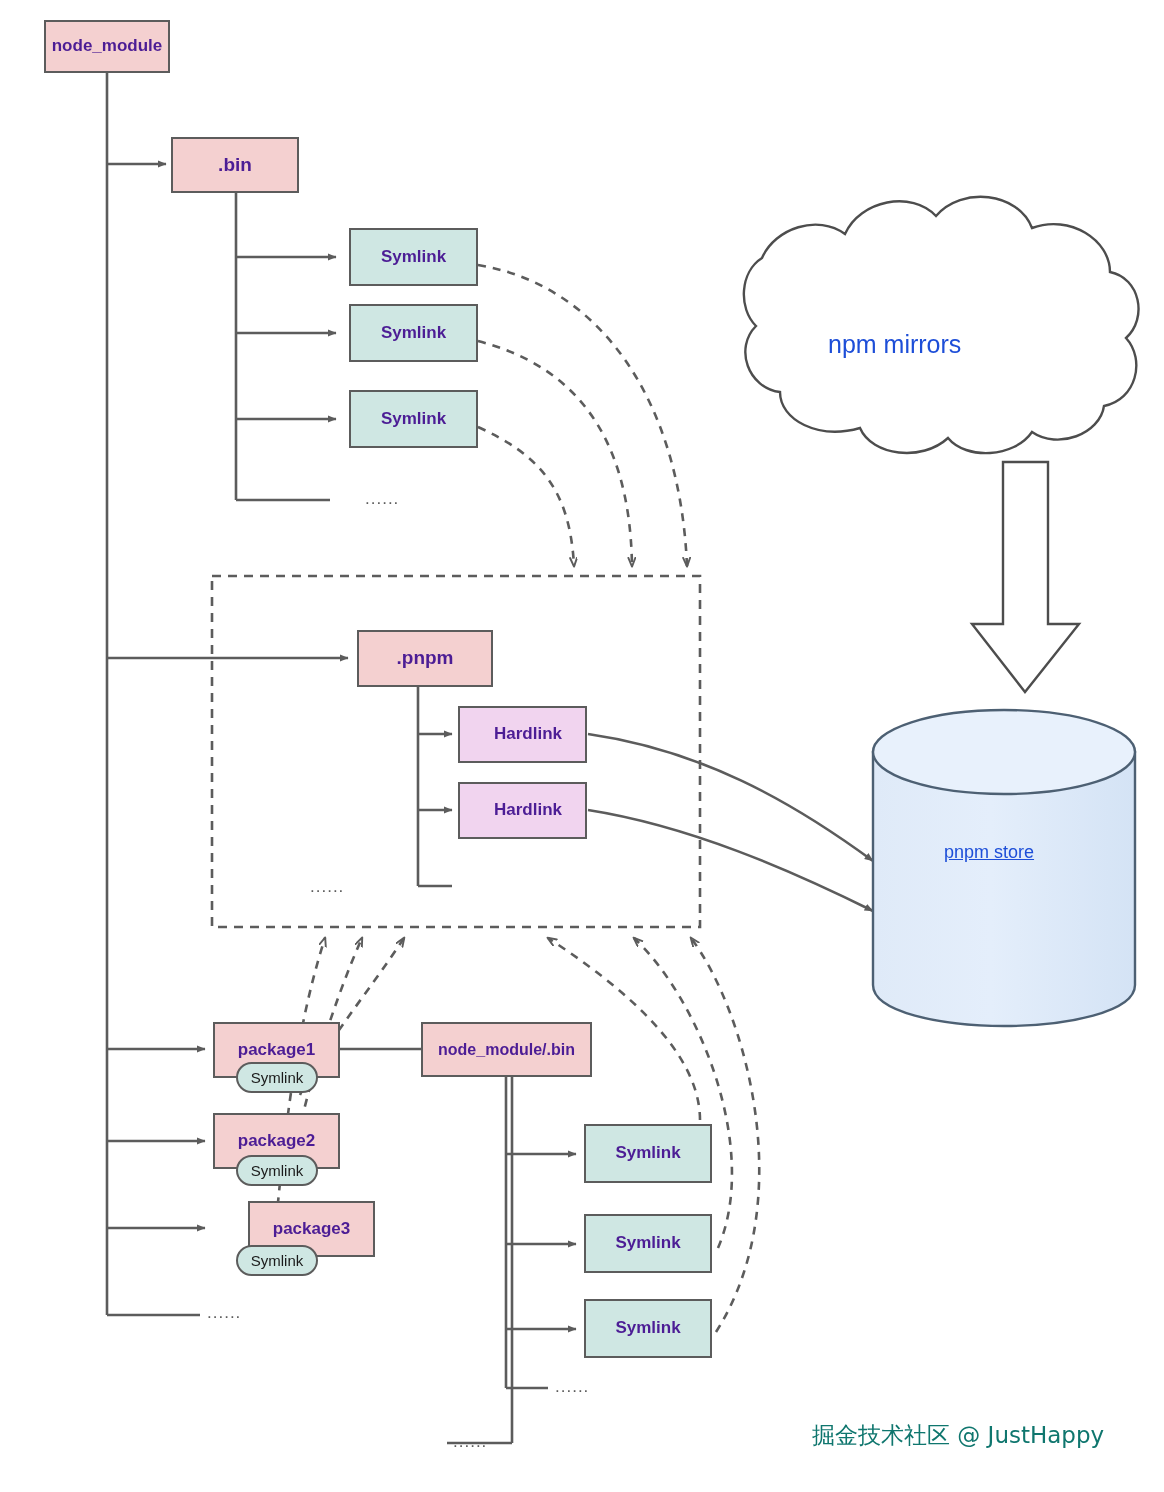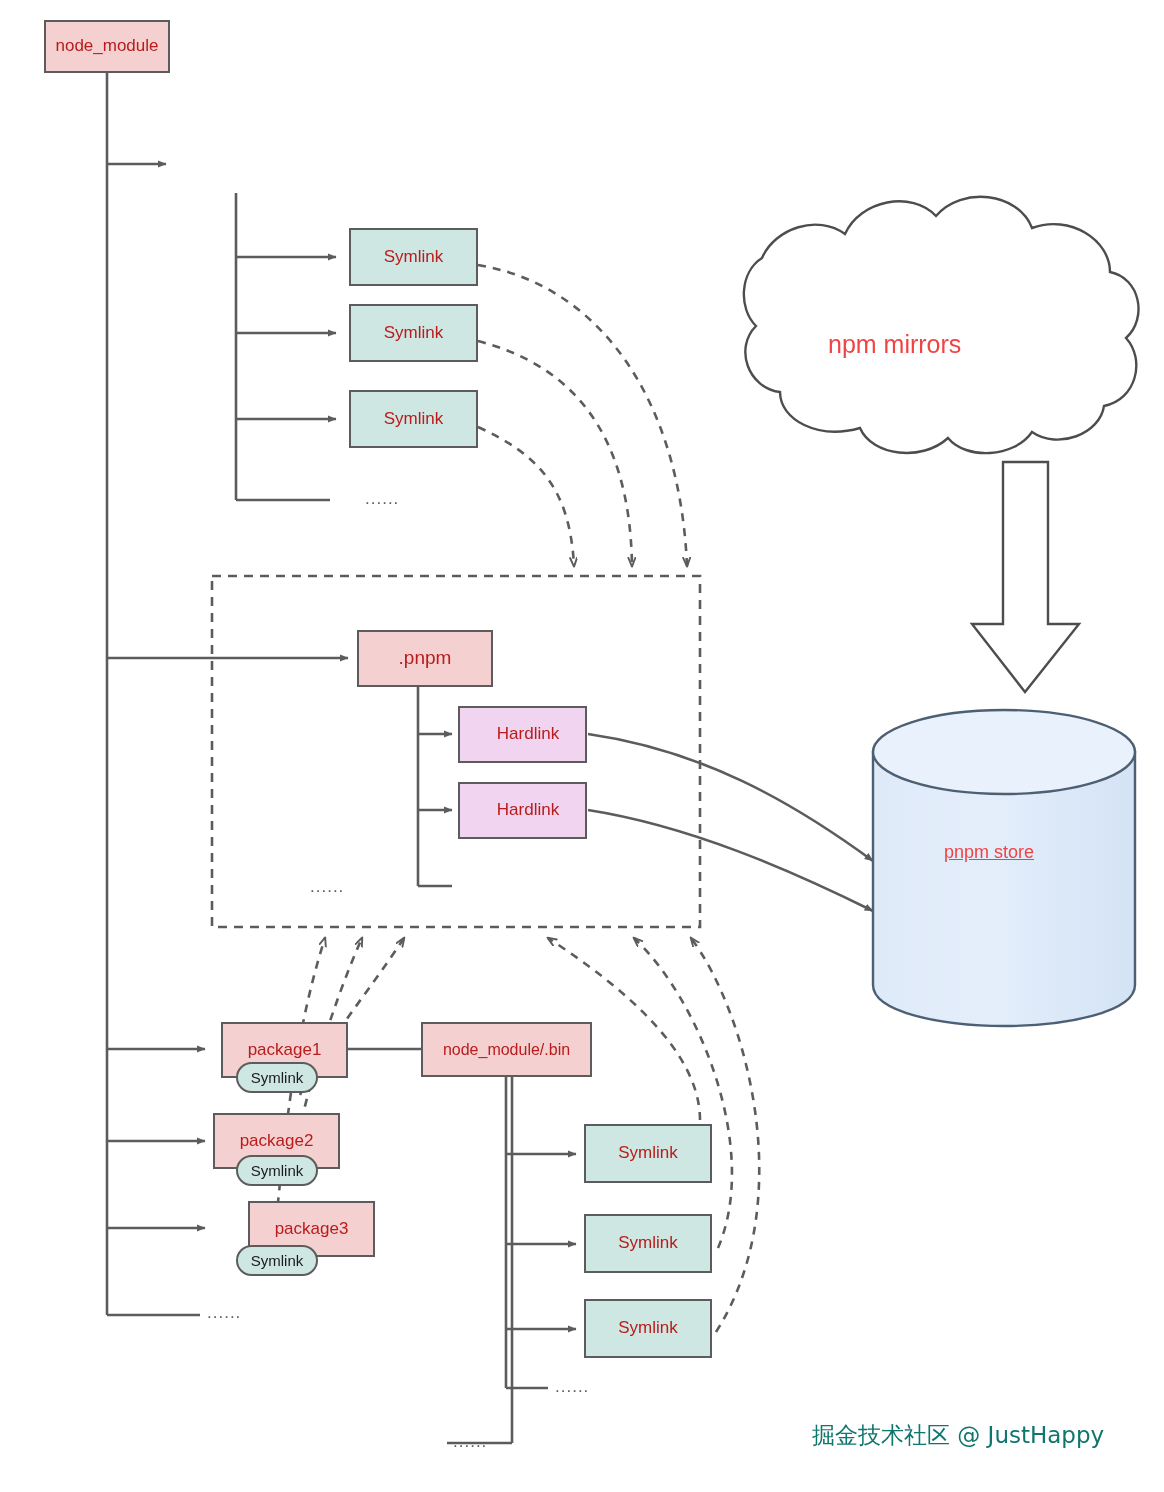--- a/index.html
+++ b/index.html
@@ -20,23 +20,24 @@
     width:1164px;height:1492px;
     pointer-events:none;
   }
   .node{
     position:absolute;
     box-sizing:border-box;
     display:flex;
     align-items:center;
     justify-content:center;
     border:2.5px solid #5c5c5c;
-    color:#b91c1c;
+    color:#4c1d95;
     text-align:right;
     line-height:1.1;
+    font-weight:bold;
   }
   .node.pink{background:#f4d0d0;}
   .node.teal{background:#cfe7e3;}
   .node.purple{background:#f1d4ef;padding-left:11px;}
   .pill{
     position:absolute;
     box-sizing:border-box;
     display:flex;
     align-items:center;
     justify-content:center;
@@ -47,21 +48,21 @@
     z-index:5;
   }
   .ellipsis{
     position:absolute;
     color:#5c5c5c;
     letter-spacing:1px;
     white-space:nowrap;
   }
   .freetext{
     position:absolute;
-    color:#ef4444;
+    color:#1d4ed8;
     white-space:nowrap;
   }
   .watermark{
     position:absolute;
     color:#0f766e;
     white-space:nowrap;
     font-family:"DejaVu Sans",sans-serif;
   }
 </style>
 </head>
@@ -165,20 +166,23 @@
     <g>
       <path d="M873,752 L873,985 C873,1012 941,1026 1004,1026 C1067,1026 1135,1012 1135,985 L1135,752 Z" fill="url(#cylBody)" stroke="#4d6073" stroke-width="2.4"></path>
       <ellipse cx="1004" cy="752" rx="131" ry="42" fill="#e8f1fc" stroke="#4d6073" stroke-width="2.4"></ellipse>
     </g>
   </svg>
 
   <div class="node pink" style="left:44px;top:20px;width:126px;height:53px;font-size:17px;">
     <span>node_module</span>
   </div>
 
+  <div class="node pink" style="left:171px;top:137px;width:128px;height:56px;font-size:19px;">
+    <span>.bin</span>
+  </div>
 
   <div class="node teal" style="left:349px;top:228px;width:129px;height:58px;font-size:17px;">
     <span>Symlink</span>
   </div>
   <div class="node teal" style="left:349px;top:304px;width:129px;height:58px;font-size:17px;">
     <span>Symlink</span>
   </div>
   <div class="node teal" style="left:349px;top:390px;width:129px;height:58px;font-size:17px;">
     <span>Symlink</span>
   </div>
@@ -191,21 +195,21 @@
 
   <div class="node purple" style="left:458px;top:706px;width:129px;height:57px;font-size:17px;">
     <span>Hardlink</span>
   </div>
   <div class="node purple" style="left:458px;top:782px;width:129px;height:57px;font-size:17px;">
     <span>Hardlink</span>
   </div>
 
   <div class="ellipsis" style="left:310px;top:877px;font-size:17px;">......</div>
 
-  <div class="node pink" style="left:213px;top:1022px;width:127px;height:56px;font-size:17px;margin-left:8px;">
+  <div class="node pink" style="left:213px;top:1022px;width:127px;height:56px;font-size:17px;">
     <span>package1</span>
   </div>
   <div class="pill" style="left:236px;top:1062px;width:82px;height:31px;font-size:15px;">
     <span>Symlink</span>
   </div>
 
   <div class="node pink" style="left:213px;top:1113px;width:127px;height:56px;font-size:17px;">
     <span>package2</span>
   </div>
   <div class="pill" style="left:236px;top:1155px;width:82px;height:31px;font-size:15px;">

